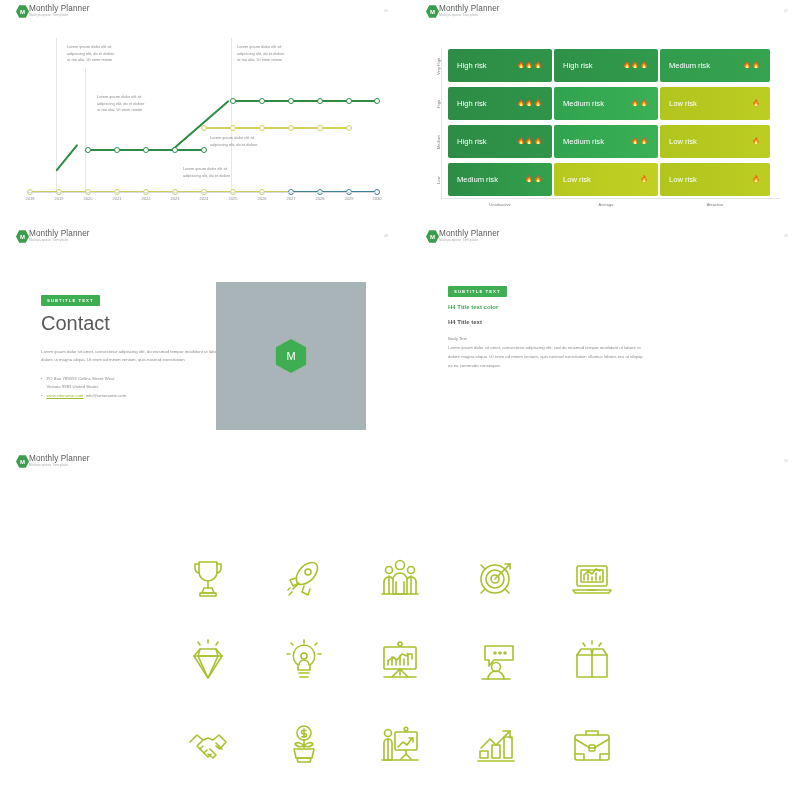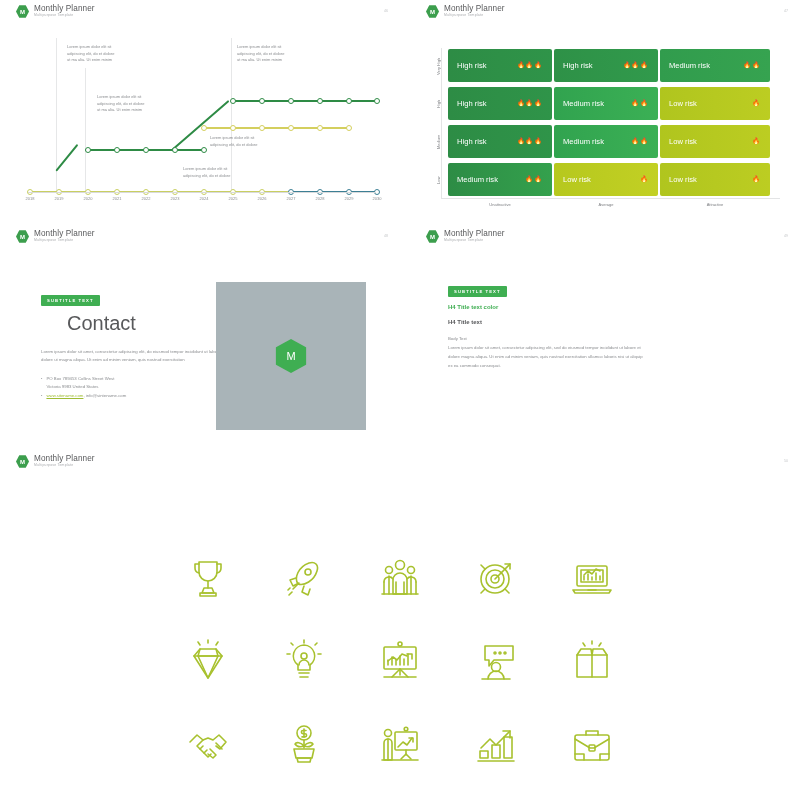--- a/index.html
+++ b/index.html
@@ -13,21 +13,21 @@
 
   
   .slide { position: absolute; background:#fff; overflow:hidden; }
   .s-tl { left:0;   top:0;   width:400px; height:225px; }
   .s-tr { left:410px; top:0; width:390px; height:225px; }
   .s-ml { left:0;   top:225px; width:400px; height:225px; }
   .s-mr { left:410px; top:225px; width:390px; height:225px; }
   .s-b  { left:0;   top:450px; width:800px; height:350px; }
 
   
-  .hdr { position:absolute; left:16px; top:5px; display:flex; align-items:center; gap:5px; }
+  .hdr { position:absolute; left:16px; top:5px; display:flex; align-items:center; }
   .hdr-logo {
     width:13px; height:13px; background:#3aa council; }
   .hdr-logo {
     width:13px; height:13px;
     background:#3c9e4d;
     clip-path: polygon(25% 2%, 75% 2%, 100% 50%, 75% 98%, 25% 98%, 0% 50%);
     display:flex; align-items:center; justify-content:center;
     color:#fff; font-size:6px; font-weight:bold; line-height:1;
   }
   .hdr-txt { line-height:1.05; }
@@ -64,21 +64,21 @@
   .mx-xlab { position:absolute; font-size:4px; color:#7b7d80; text-align:center; }
   .mx-baseline { position:absolute; background:#e3e4e5; height:1px; }
   .mx-leftline { position:absolute; background:#e3e4e5; width:1px; }
 
   
   .badge {
     display:inline-block; background:#3fae52; color:#fff;
     font-size:4.2px; font-weight:bold; letter-spacing:1.1px;
     padding:3px 6px; border-radius:1px;
   }
-  .big-title { font-size:20px; color:#58595b; line-height:1.18; font-weight:400; margin-top:6px;margin-left:26px; }
+  .big-title { font-size:20px; color:#58595b; line-height:1.18; font-weight:400; margin-top:6px; }
   .body-p { font-size:4.3px; line-height:2.05; color:#8a8c8f; width:196px; margin-top:12px; }
   .contact-list { margin-top:10px; }
   .cl-item { display:flex; gap:4px; font-size:4.3px; line-height:1.9; color:#8a8c8f; }
   .cl-bullet { color:#a8aaad; font-size:4px; line-height:1.9; }
   .cl-link { color:#9fbc33; text-decoration:underline; }
   .photo { position:absolute; left:216px; top:282px; width:150px; height:148px; background:#a9b4b8; }
   .photo-mark {
     position:absolute; left:50%; top:50%; transform:translate(-50%,-50%);
     width:31px; height:34px; background:#3fae52;
     clip-path: polygon(50% 0%, 100% 25%, 100% 75%, 50% 100%, 0% 75%, 0% 25%);

